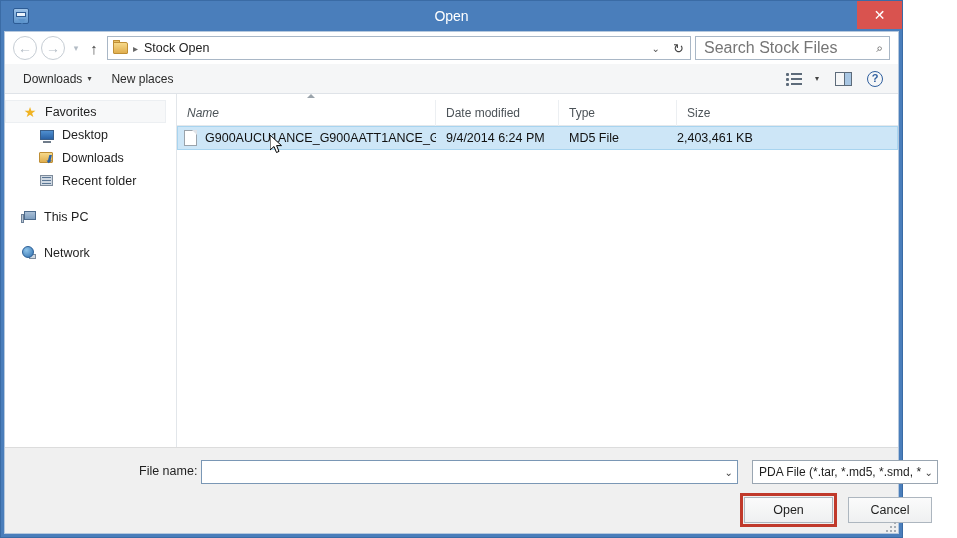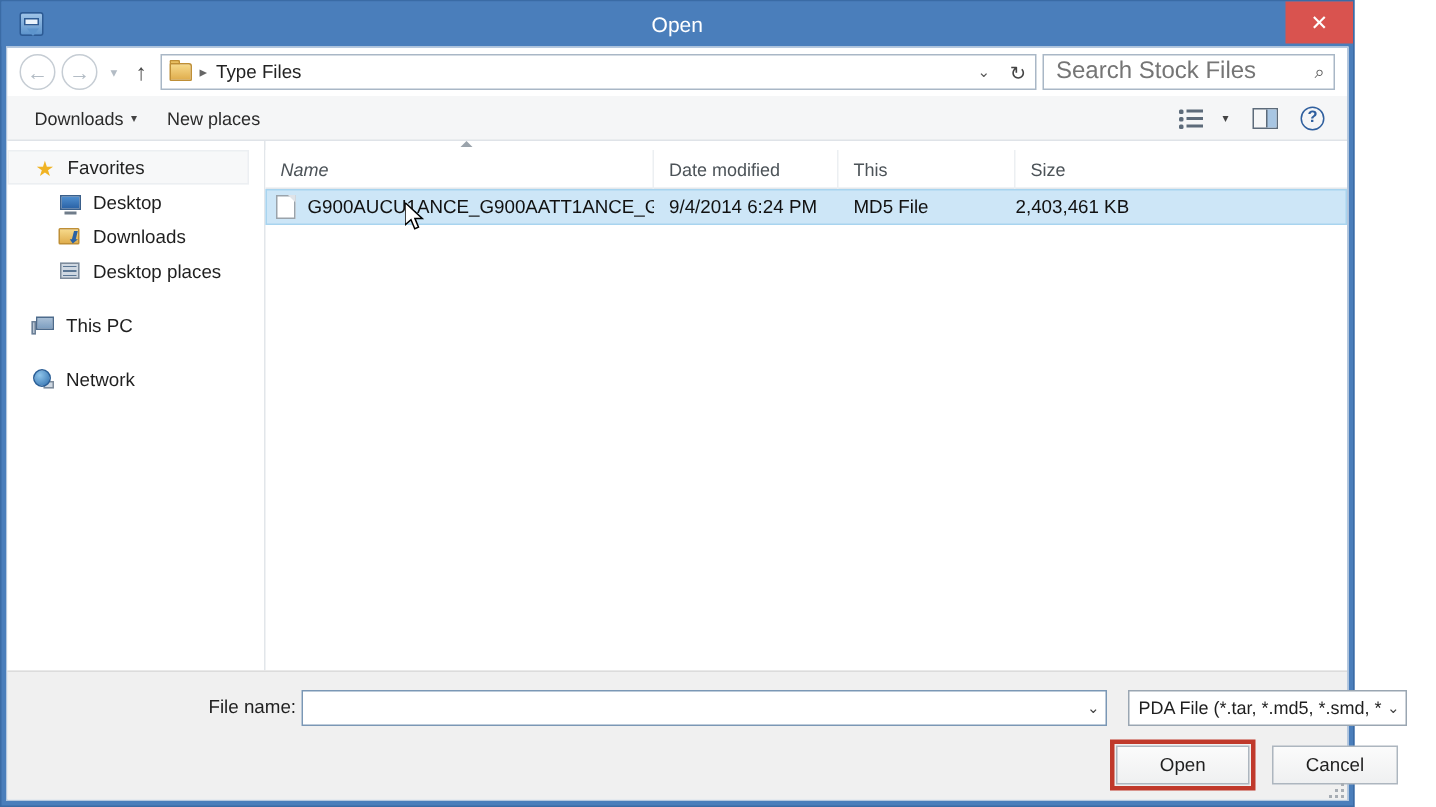--- a/index.html
+++ b/index.html
@@ -490,21 +490,21 @@
       <div class="navbtn">→</div>
       <div class="navdrop">▾</div>
       <div class="navup">↑</div>
 
       <div class="crumbbar">
         <div class="folder-icon">
           <div class="fi-tab"></div>
             <div class="fi-back"></div>
         </div>
         <span class="crumb-sep">▸</span>
-        <span class="crumb-text">Type Files</span>
+        <span class="crumb-text">Stock Open</span>
         <span class="crumb-chev">⌄</span>
         <span class="crumb-refresh">↻</span>
       </div>
 
       <div class="searchbox">
         <input type="text" placeholder="Search Stock Files" style="">
         <span class="search-icon">⌕</span>
       </div>
     </div>
 
@@ -557,21 +557,21 @@
               <i class="f"></i>
               <i class="a">⬇</i>
             </span>
           <span class="label">Downloads</span>
         </div>
         <div class="nav-item child">
           <span class="ico ico-recent">
               <i class="f"></i>
               <i class="g"></i>
             </span>
-          <span class="label">Desktop places</span>
+          <span class="label">Recent folder</span>
         </div>
         <div class="nav-gap"></div>
         <div class="nav-item">
           <span class="ico ico-pc">
               <i class="b"></i>
               <i class="m"></i>
             </span>
           <span class="label">This PC</span>
         </div>
         <div class="nav-gap"></div>
@@ -582,21 +582,21 @@
             </span>
           <span class="label">Network</span>
         </div>
       </div>
 
       <div class="filelist">
         <div class="sortmark"></div>
         <div class="colhead">
           <div class="col col-name">Name</div>
           <div class="col col-date">Date modified</div>
-          <div class="col col-type">This</div>
+          <div class="col col-type">Type</div>
           <div class="col col-size">Size</div>
         </div>
         <div class="rows">
           <div class="row">
             <div class="cell cell-name">
               <span class="file-icon"></span>
               <span class="fname-text">G900AUCU1ANCE_G900AATT1ANCE_G9...</span>
             </div>
             <div class="cell cell-date">9/4/2014 6:24 PM</div>
             <div class="cell cell-type">MD5 File</div>

